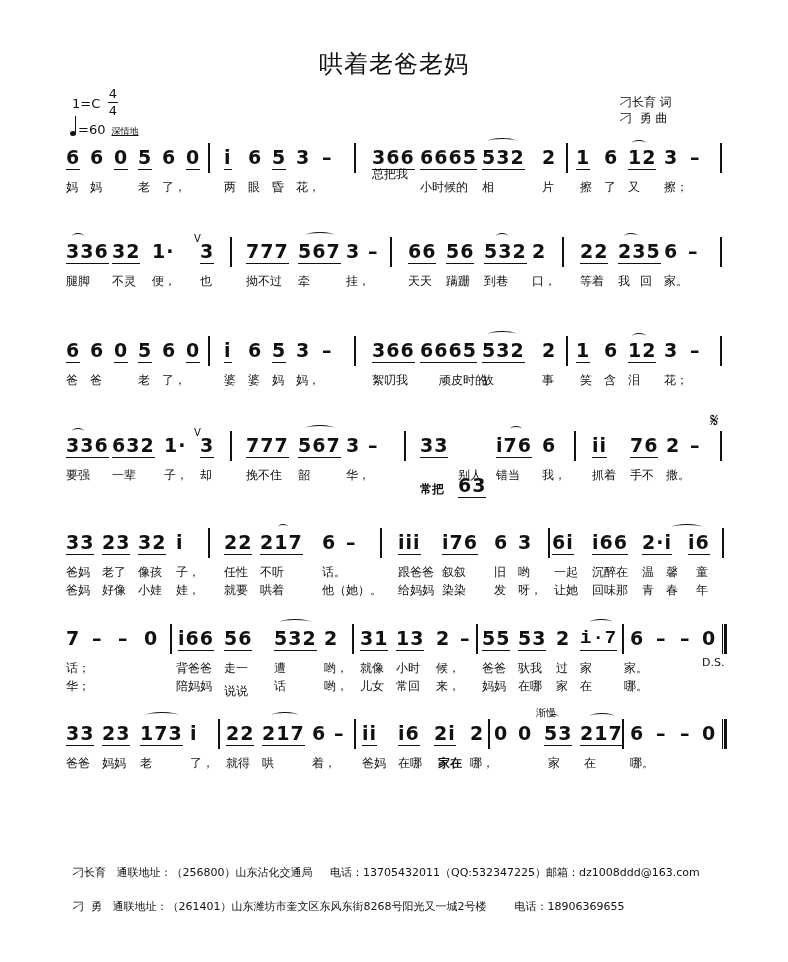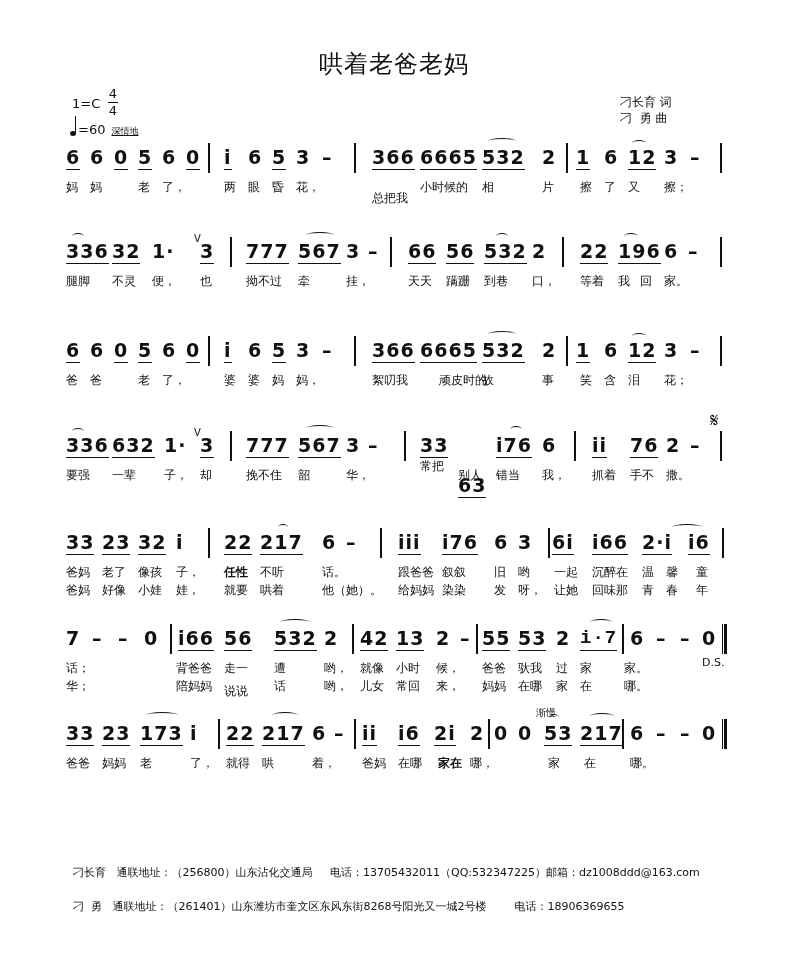--- a/index.html
+++ b/index.html
@@ -73,21 +73,21 @@
       <div class="bar" style="left: 566px;"></div>
       <div class="bar" style="left: 720px;"></div>
       <span class="lyr" style="left: 66px; top: 33px;">妈</span>
       <span class="lyr" style="left: 90px; top: 33px;">妈</span>
       <span class="lyr" style="left: 138px; top: 33px;">老</span>
       <span class="lyr" style="left: 162px; top: 33px;">了，</span>
       <span class="lyr" style="left: 224px; top: 33px;">两</span>
       <span class="lyr" style="left: 248px; top: 33px;">眼</span>
       <span class="lyr" style="left: 272px; top: 33px;">昏</span>
       <span class="lyr" style="left: 296px; top: 33px;">花，</span>
-      <span class="lyr" style="left: 372px; top: 44px;">总把我</span>
+      <span class="lyr" style="left: 372px; top: 20px;">总把我</span>
       <span class="lyr" style="left: 420px; top: 33px;">小时候的</span>
       <span class="lyr" style="left: 482px; top: 33px;">相</span>
       <span class="lyr" style="left: 542px; top: 33px;">片</span>
       <span class="lyr" style="left: 580px; top: 33px;">擦</span>
       <span class="lyr" style="left: 604px; top: 33px;">了</span>
       <span class="lyr" style="left: 628px; top: 33px;">又</span>
       <span class="lyr" style="left: 664px; top: 33px;">擦；</span>
     </div>
     <div class="staff" style="top: 240px;">
       <span class="nt ul1" style="left: 66px;">336</span>
@@ -96,21 +96,21 @@
       <span class="nt ul1" style="left: 200px;">3</span>
       <span class="nt ul1" style="left: 246px;">777</span>
       <span class="nt ul1" style="left: 298px;">567</span>
       <span class="nt" style="left: 346px;">3</span>
       <span class="nt" style="left: 368px;">–</span>
       <span class="nt ul1" style="left: 408px;">66</span>
       <span class="nt ul1" style="left: 446px;">56</span>
       <span class="nt ul1" style="left: 484px;">532</span>
       <span class="nt" style="left: 532px;">2</span>
       <span class="nt ul1" style="left: 580px;">22</span>
-      <span class="nt ul1" style="left: 618px;">196</span>
+      <span class="nt ul1" style="left: 618px;">235</span>
       <span class="nt" style="left: 664px;">6</span>
       <span class="nt" style="left: 688px;">–</span>
       <div class="bar" style="left: 230px;"></div>
       <div class="bar" style="left: 390px;"></div>
       <div class="bar" style="left: 562px;"></div>
       <div class="bar" style="left: 720px;"></div>
       <span class="lyr" style="left: 66px; top: 33px;">腿脚</span>
       <span class="lyr" style="left: 112px; top: 33px;">不灵</span>
       <span class="lyr" style="left: 152px; top: 33px;">便，</span>
       <span class="lyr" style="left: 200px; top: 33px;">也</span>
@@ -189,21 +189,21 @@
       <div class="bar" style="left: 404px;"></div>
       <div class="bar" style="left: 574px;"></div>
       <div class="bar" style="left: 720px;"></div>
       <span class="lyr" style="left: 66px; top: 33px;">要强</span>
       <span class="lyr" style="left: 112px; top: 33px;">一辈</span>
       <span class="lyr" style="left: 164px; top: 33px;">子，</span>
       <span class="lyr" style="left: 200px; top: 33px;">却</span>
       <span class="lyr" style="left: 246px; top: 33px;">挽不住</span>
       <span class="lyr" style="left: 298px; top: 33px;">韶</span>
       <span class="lyr" style="left: 346px; top: 33px;">华，</span>
-      <span class="lyr" style="left: 420px; top: 24px;">常把</span>
+      <span class="lyr" style="left: 420px; top: 47px; font-weight: bold;">常把</span>
       <span class="lyr" style="left: 458px; top: 33px;">别人</span>
       <span class="lyr" style="left: 496px; top: 33px;">错当</span>
       <span class="lyr" style="left: 542px; top: 33px;">我，</span>
       <span class="lyr" style="left: 592px; top: 33px;">抓着</span>
       <span class="lyr" style="left: 630px; top: 33px;">手不</span>
       <span class="lyr" style="left: 666px; top: 33px;">撒。</span>
     </div>
     <div class="staff" style="top: 531px;">
       <span class="nt ul1" style="left: 66px;">33</span>
       <span class="nt ul1" style="left: 102px;">23</span>
@@ -222,21 +222,21 @@
       <span class="nt ul1" style="left: 642px;">2·i</span>
       <span class="nt ul1" style="left: 688px;">i6</span>
       <div class="bar" style="left: 208px;"></div>
       <div class="bar" style="left: 380px;"></div>
       <div class="bar" style="left: 548px;"></div>
       <div class="bar" style="left: 722px;"></div>
       <span class="lyr" style="left: 66px; top: 33px;">爸妈</span>
       <span class="lyr" style="left: 102px; top: 33px;">老了</span>
       <span class="lyr" style="left: 138px; top: 33px;">像孩</span>
       <span class="lyr" style="left: 176px; top: 33px;">子，</span>
-      <span class="lyr" style="left: 224px; top: 33px; font-weight: bold;">任性</span>
+      <span class="lyr" style="left: 224px; top: 33px;">任性</span>
       <span class="lyr" style="left: 260px; top: 33px;">不听</span>
       <span class="lyr" style="left: 322px; top: 33px;">话。</span>
       <span class="lyr" style="left: 398px; top: 33px;">跟爸爸</span>
       <span class="lyr" style="left: 442px; top: 33px;">叙叙</span>
       <span class="lyr" style="left: 494px; top: 33px;">旧</span>
       <span class="lyr" style="left: 518px; top: 33px;">哟</span>
       <span class="lyr" style="left: 554px; top: 33px;">一起</span>
       <span class="lyr" style="left: 592px; top: 33px;">沉醉在</span>
       <span class="lyr" style="left: 642px; top: 33px;">温</span>
       <span class="lyr" style="left: 666px; top: 33px;">馨</span>
@@ -260,21 +260,21 @@
     </div>
     <div class="staff" style="top: 627px;">
       <span class="nt" style="left: 66px;">7</span>
       <span class="nt" style="left: 92px;">–</span>
       <span class="nt" style="left: 118px;">–</span>
       <span class="nt" style="left: 144px;">0</span>
       <span class="nt ul1" style="left: 178px;">i66</span>
       <span class="nt ul1" style="left: 224px;">56</span>
       <span class="nt ul1" style="left: 274px;">532</span>
       <span class="nt" style="left: 324px;">2</span>
-      <span class="nt ul1" style="left: 360px;">42</span>
+      <span class="nt ul1" style="left: 360px;">31</span>
       <span class="nt ul1" style="left: 396px;">13</span>
       <span class="nt" style="left: 436px;">2</span>
       <span class="nt" style="left: 460px;">–</span>
       <span class="nt ul1" style="left: 482px;">55</span>
       <span class="nt ul1" style="left: 518px;">53</span>
       <span class="nt" style="left: 556px;">2</span>
       <span class="nt ul1" style="left: 580px; font-family: Liberation Mono, monospace;">i·7</span>
       <span class="nt" style="left: 630px;">6</span>
       <span class="nt" style="left: 656px;">–</span>
       <span class="nt" style="left: 680px;">–</span>

